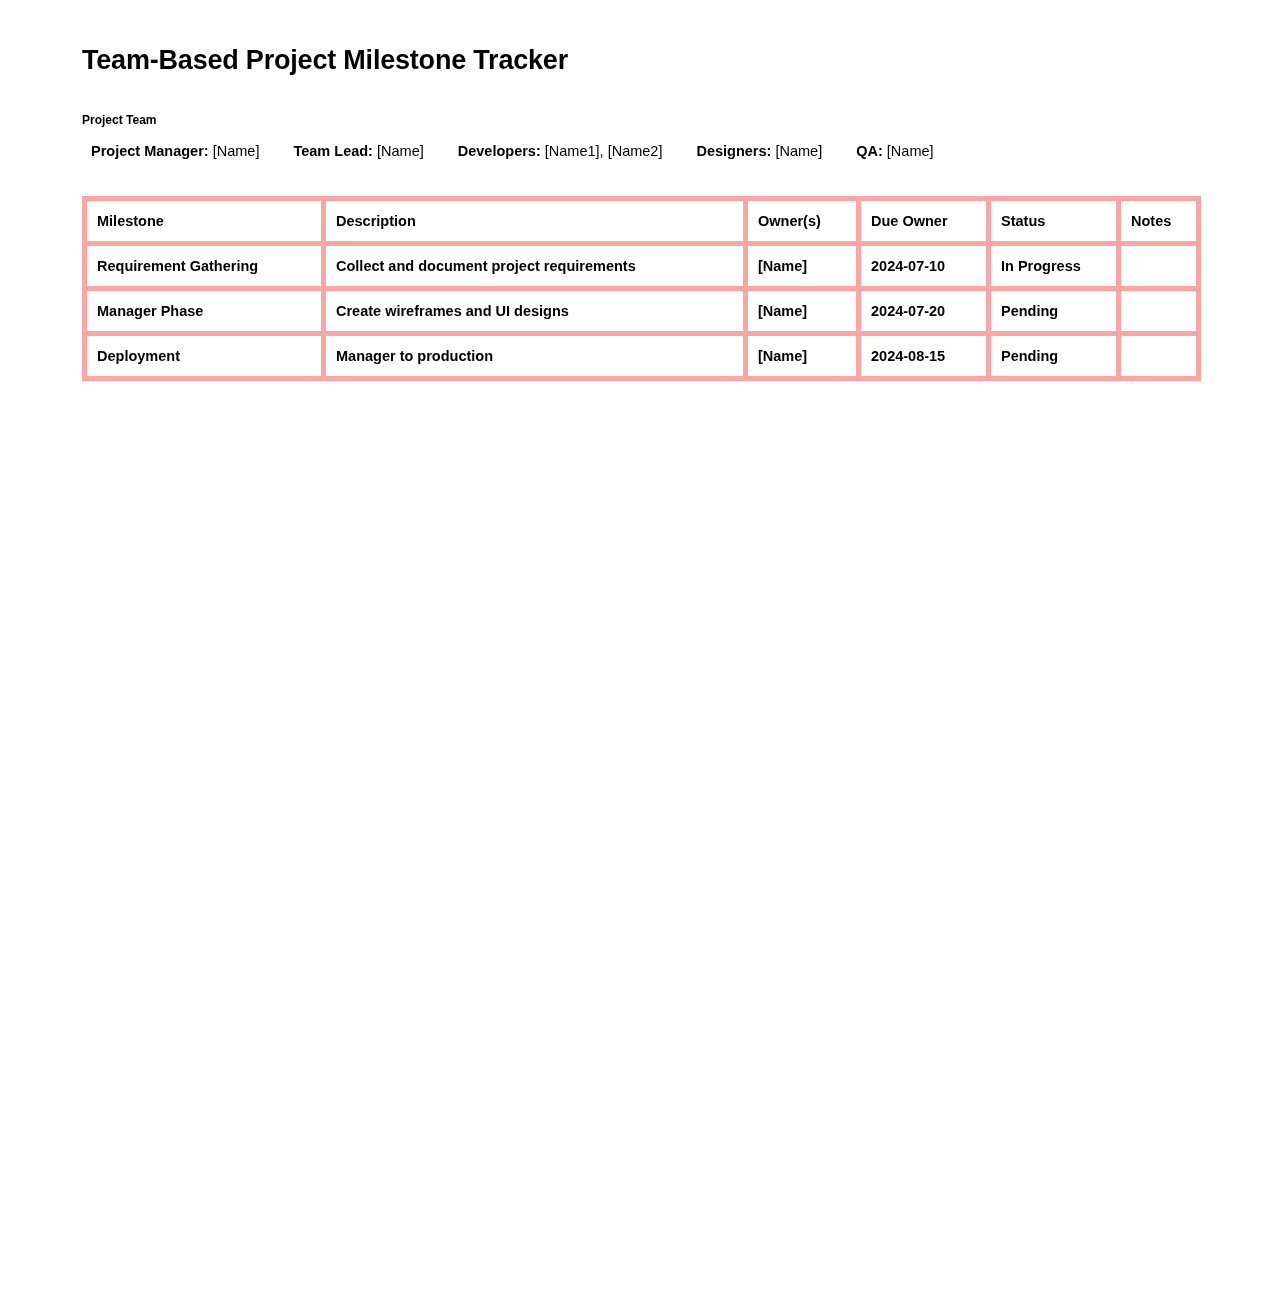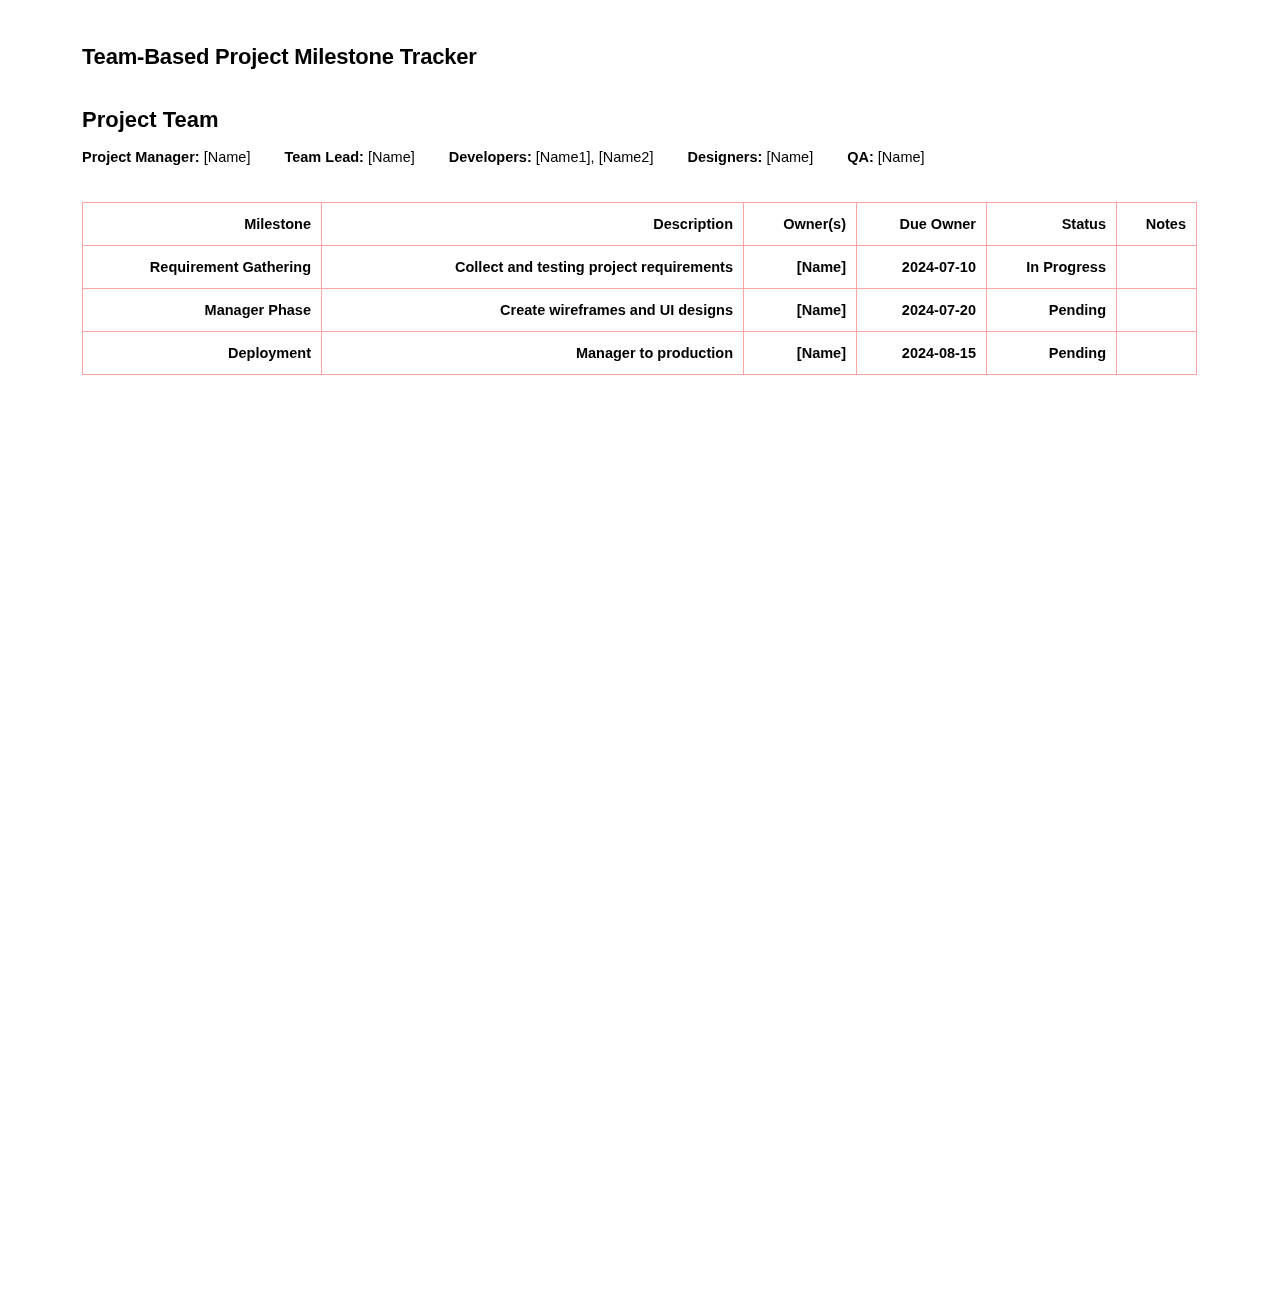--- a/index.html
+++ b/index.html
@@ -13,37 +13,37 @@
     height: 1300px;
     font-family: "Liberation Sans", sans-serif;
     color: #000000;
     -webkit-font-smoothing: antialiased;
   }
   .page {
     padding: 44px 0 0 82px;
     box-sizing: border-box;
   }
   .doc-title {
-    font-size: 22px;
+    font-size: 27px;
     font-weight: bold;
     line-height: 1.2;
     margin: 0 0 0 0;
     letter-spacing: -0.2px;
     color: #000;
   }
   .section-heading {
-    font-size: 22px;
+    font-size: 12px;
     font-weight: bold;
     margin: 37px 0 0 0;
     line-height: 1.2;
     color: #000;
   }
   .team-line {
     font-size: 14.5px;
-    margin: 14px 0 0 0;
+    margin: 14px 0 0 9px;
     line-height: 1.3;
     white-space: nowrap;
     color: #000;
   }
   .team-entry {
     display: inline-block;
     margin-right: 34px;
   }
   .team-entry:last-child {
     margin-right: 0;
@@ -58,24 +58,24 @@
   table.milestone-table {
     border-collapse: collapse;
     margin-top: 35px;
     width: 1114px;
     table-layout: fixed;
     border: 1px solid #a0a0a0;
     background: #fff;
   }
   table.milestone-table th,
   table.milestone-table td {
-    border: 1px solid #fca5a5;
+    border: 5px solid #fca5a5;
     padding: 11px 10px 11px 10px;
     font-size: 14.5px;
-    text-align: right;
+    text-align: left;
     vertical-align: middle;
     line-height: 1.25;
     color: #000;
     box-sizing: border-box;
     height: 43px;
     overflow: hidden;
   }
   table.milestone-table th {
     font-weight: bold;
   }
@@ -133,21 +133,21 @@
         <th>Description</th>
         <th>Owner(s)</th>
         <th>Due Owner</th>
         <th>Status</th>
         <th>Notes</th>
       </tr>
     </thead>
     <tbody>
       <tr>
         <td>Requirement Gathering</td>
-        <td>Collect and testing project requirements</td>
+        <td>Collect and document project requirements</td>
         <td>[Name]</td>
         <td>2024-07-10</td>
         <td>In Progress</td>
         <td></td>
       </tr>
       <tr>
         <td>Manager Phase</td>
         <td>Create wireframes and UI designs</td>
         <td>[Name]</td>
         <td>2024-07-20</td>

